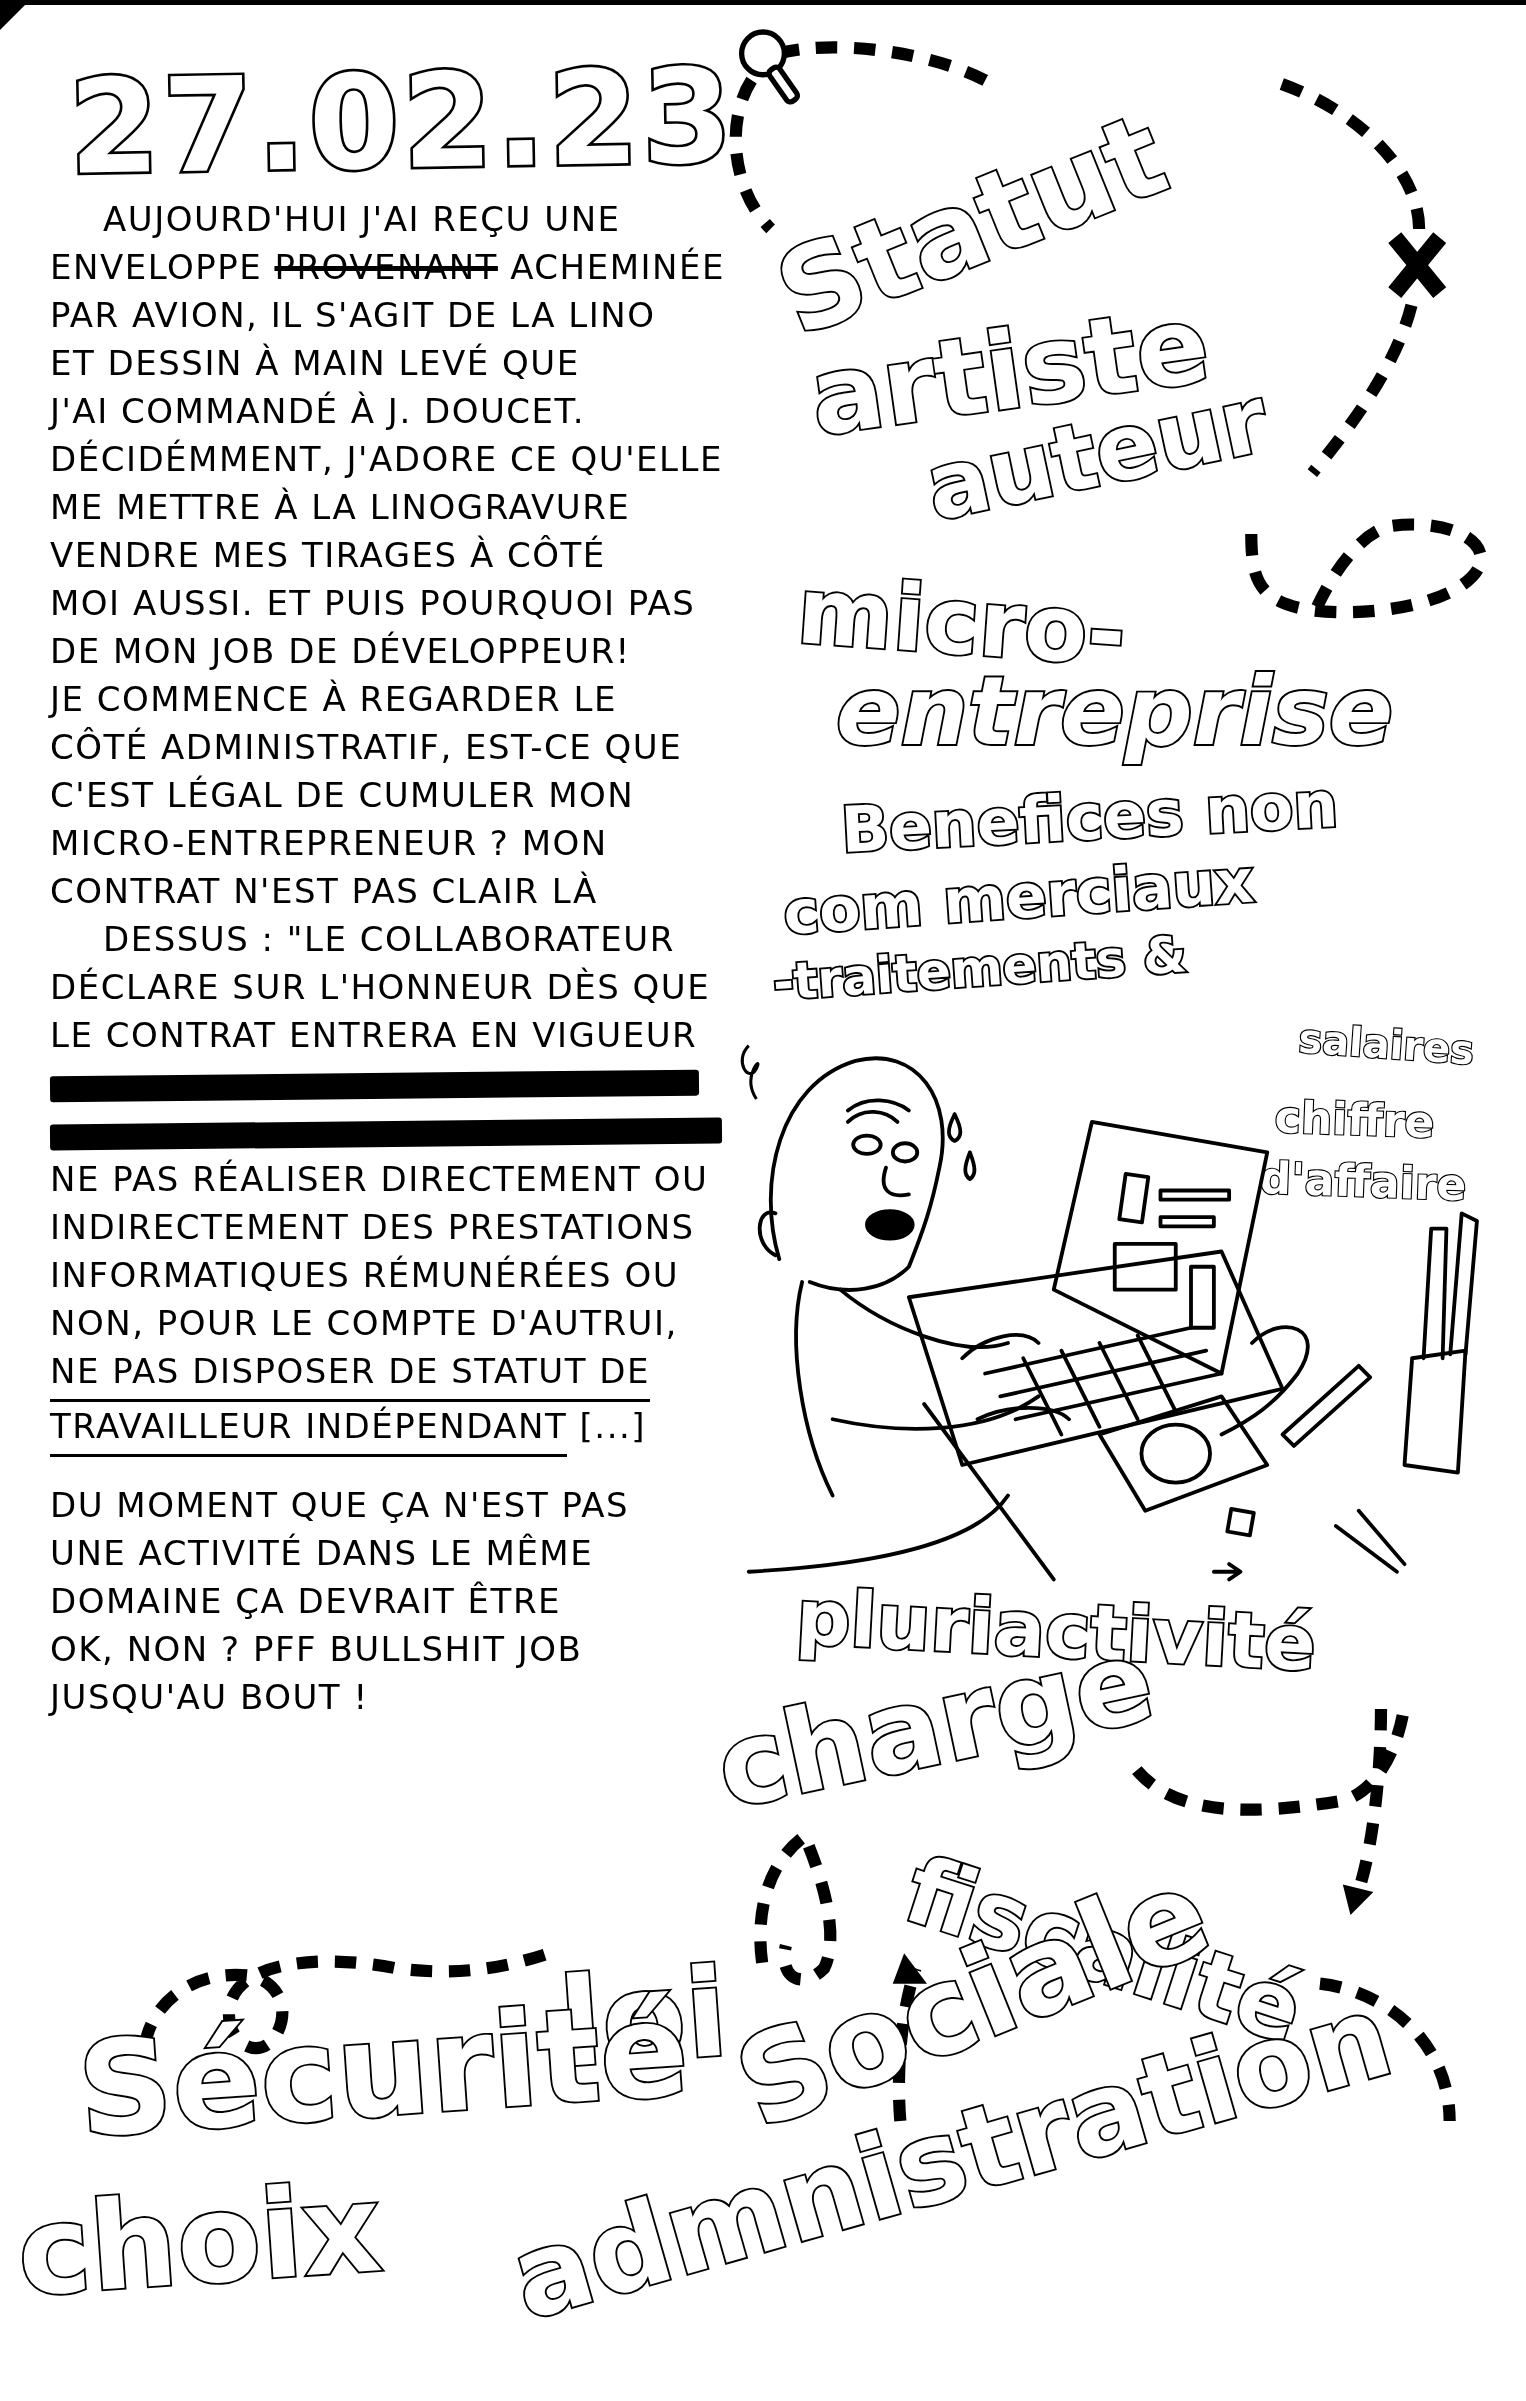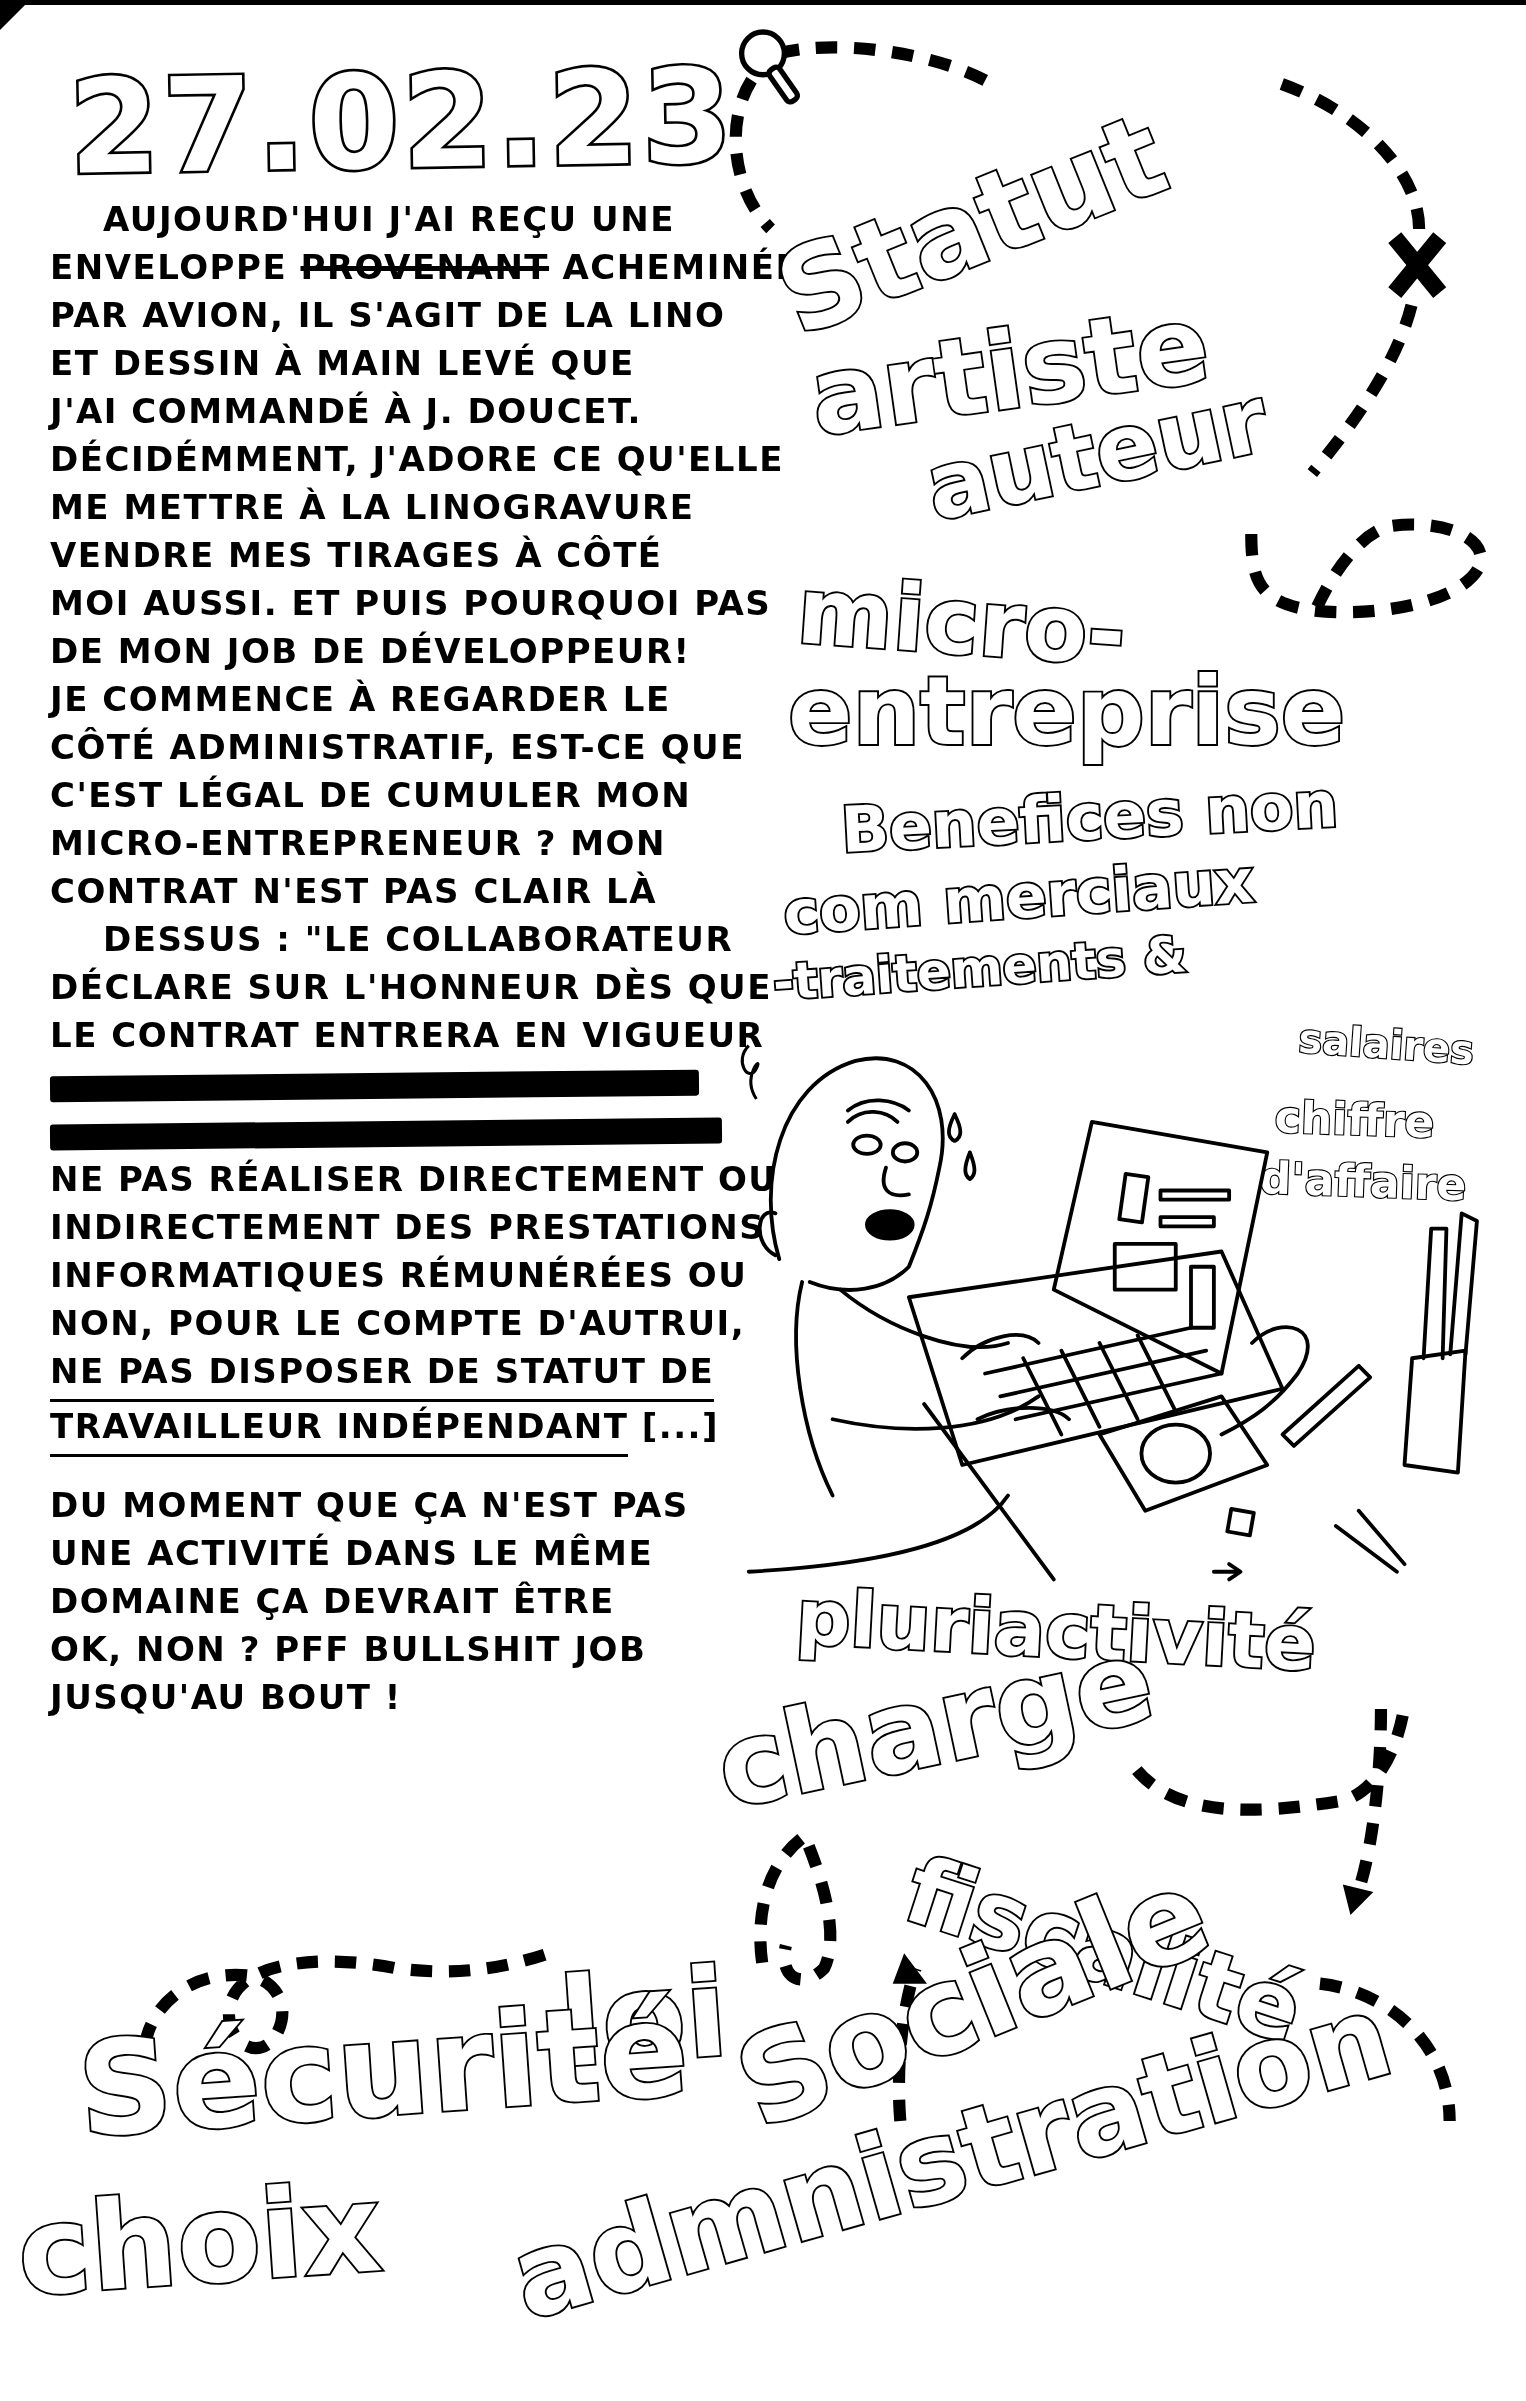--- a/index.html
+++ b/index.html
@@ -12,21 +12,21 @@
   
   .date { position:absolute; left:69px; top:46px; font-size:130px; font-weight:bold;
           letter-spacing:3.1px; color:#fff;
           -webkit-text-stroke:5.3px #000; paint-order:stroke fill;
           font-family:"DejaVu Sans", sans-serif; transform:rotate(-1deg); }
 
   
   .journal { position:absolute; left:50px; top:195px; width:725px; }
   .journal .line { font-family:"DejaVu Sans", sans-serif; font-size:34px; line-height:48px;
                    text-transform:uppercase; letter-spacing:1.5px; white-space:nowrap;
-                   font-weight:bold; }
+                   font-weight:normal; }
   .journal .indent { padding-left:53px; }
   .strike { text-decoration:line-through; text-decoration-thickness:4.6px; }
   .scribble { display:inline-block; height:26px; background:#000; vertical-align:middle;
               border-radius:3.1px; transform:rotate(-0.6deg); }
   .underline { border-bottom:3.1px solid #000; display:inline-block; padding-bottom:4px; }
 
   
   .bubble { position:absolute; color:#fff; font-weight:bold; white-space:nowrap;
             -webkit-text-stroke:3.8px #000; paint-order:stroke fill;
             font-family:"DejaVu Sans", sans-serif; transform-origin:left bottom; }
@@ -121,21 +121,21 @@
   <g stroke="#000" stroke-width="22" stroke-linecap="square">
     <line x1="1835" y1="320" x2="1880" y2="375"></line>
     <line x1="1880" y1="320" x2="1835" y2="375"></line>
   </g>
 </svg>
 
 <div class="bubble" style="left:809px;top:229px;font-size:114px;transform:rotate(-22deg)">Statut</div>
 <div class="bubble" style="left:820px;top:336px;font-size:107px;transform:rotate(-8deg)">artiste</div>
 <div class="bubble" style="left:939px;top:435px;font-size:92px;transform:rotate(-12deg)">auteur</div>
 <div class="bubble" style="left:794px;top:557px;font-size:92px;transform:rotate(4deg)">micro-</div>
-<div class="bubble" style="left:788px;top:656px;font-size:95px;">entreprise</div>
+<div class="bubble" style="left:836px;top:656px;font-size:95px;font-style:italic;">entreprise</div>
 <div class="bubble" style="left:843px;top:794px;font-size:63px;transform:rotate(-3deg)">Benefices non</div>
 <div class="bubble" style="left:786px;top:878px;font-size:60px;transform:rotate(-4deg)">com merciaux</div>
 <div class="bubble" style="left:775px;top:954px;font-size:50px;transform:rotate(-4deg)">-traitements &amp;</div>
 <div class="bubble" style="left:1297px;top:1015px;font-size:40px;transform:rotate(4deg);-webkit-text-stroke:2.3px #000">salaires</div>
 <div class="bubble" style="left:1274px;top:1091px;font-size:44px;transform:rotate(2deg);-webkit-text-stroke:2.3px #000">chiffre</div>
 <div class="bubble" style="left:1259px;top:1152px;font-size:44px;transform:rotate(2deg);-webkit-text-stroke:2.3px #000">d'affaire</div>
 <div class="bubble" style="left:794px;top:1572px;font-size:76px;transform:rotate(3deg)">pluriactivité</div>
 <div class="bubble" style="left:733px;top:1702px;font-size:114px;transform:rotate(-12deg)">charge</div>
 <div class="bubble" style="left:893px;top:1831px;font-size:92px;transform:rotate(18deg)">fiscalité</div>
 <div class="bubble" style="left:565px;top:1953px;font-size:122px;transform:rotate(-4deg)">loi</div>

